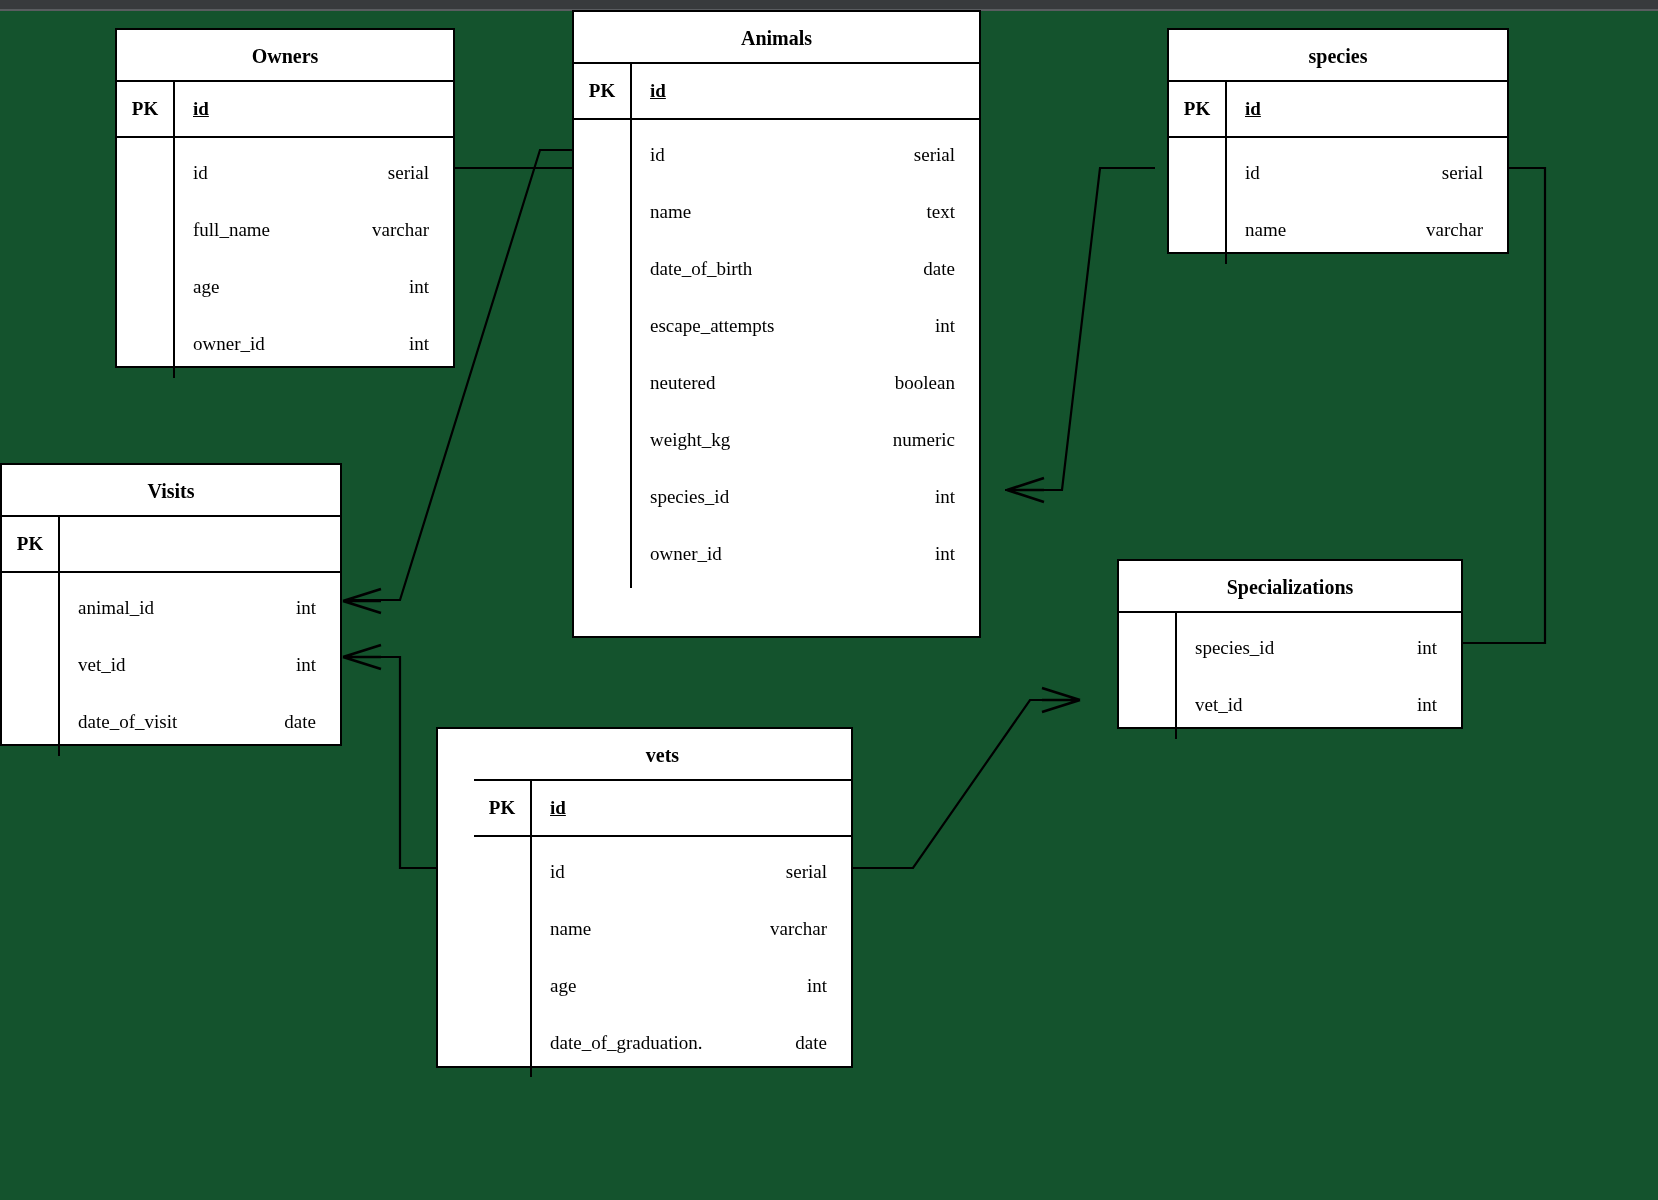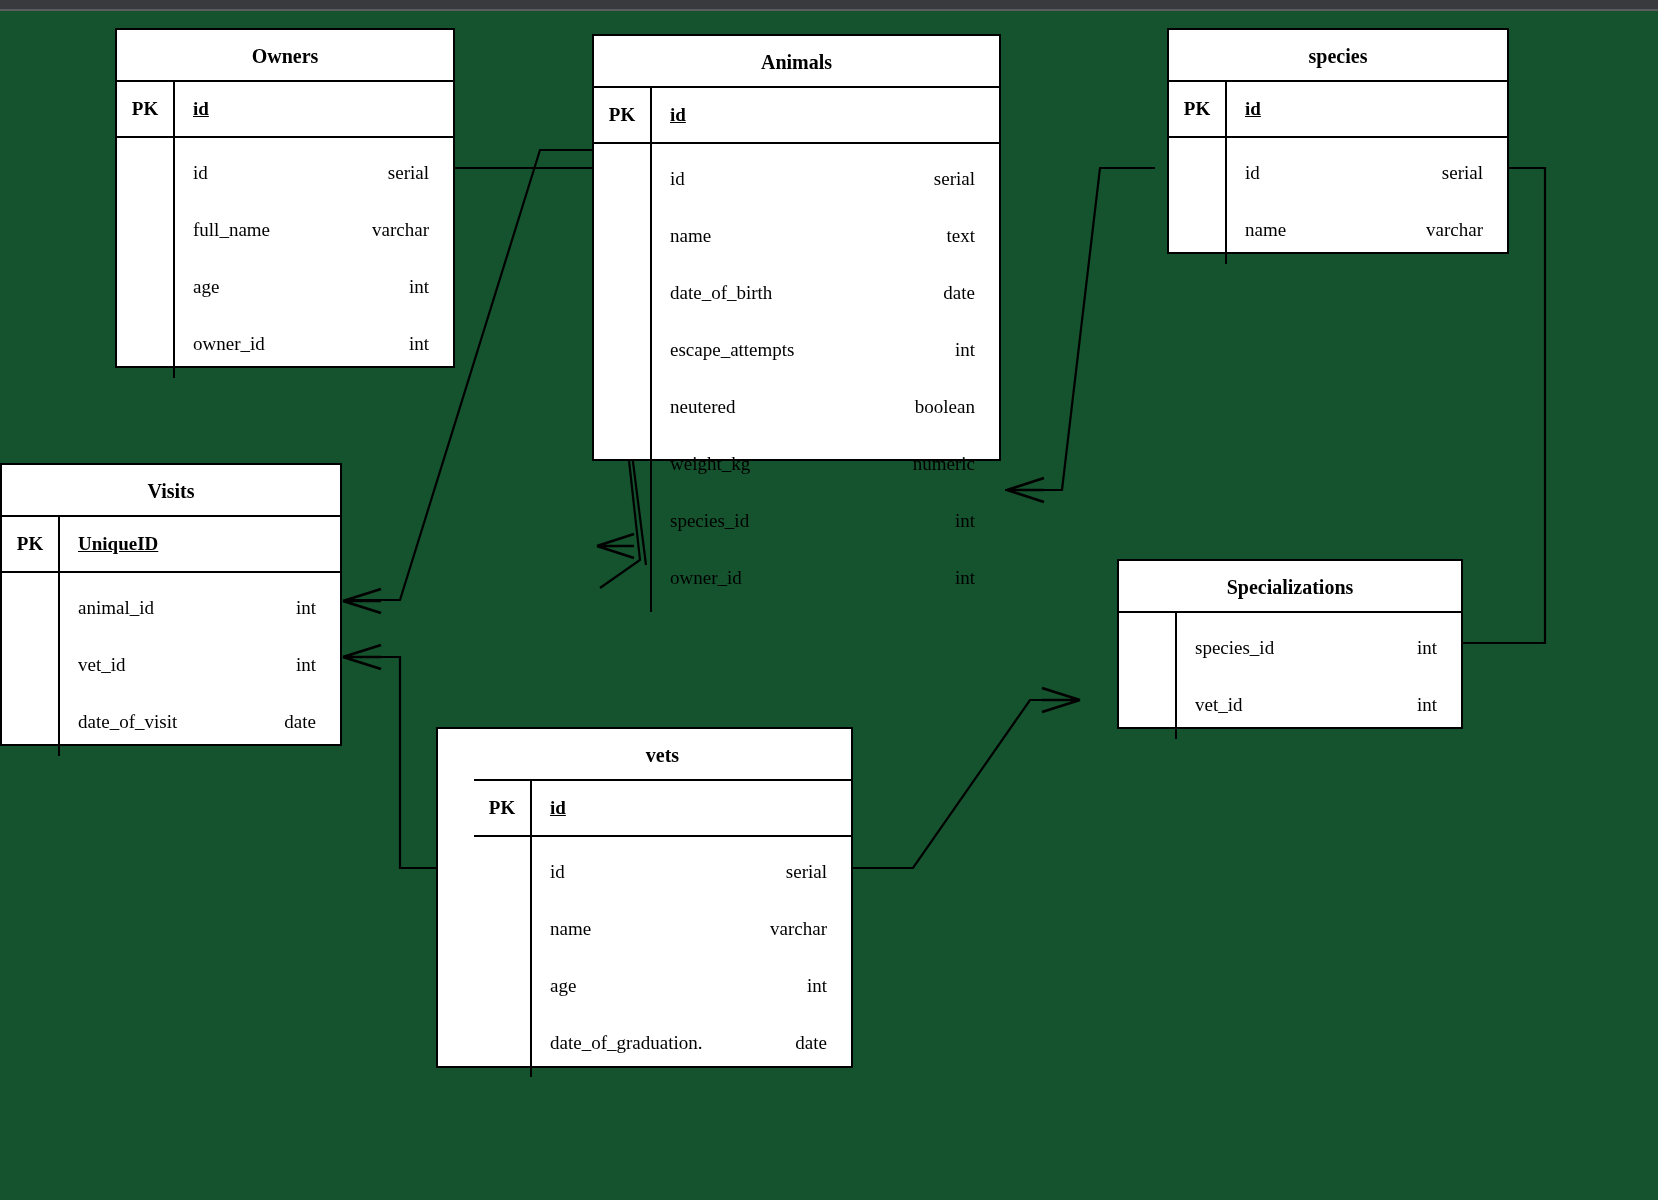--- a/index.html
+++ b/index.html
@@ -180,21 +180,21 @@
           <span class="attr-type">int</span>
         </div>
         <div class="attr-row">
           <span class="attr-name">owner_id</span>
           <span class="attr-type">int</span>
         </div>
       </div>
     </div>
   </div>
 
-  <div class="entity" id="ent-animals" style="left:592px; top:10px; width:409px; height:427px;margin-top:24px;">
+  <div class="entity" id="ent-animals" style="left:572px; top:10px; width:409px; height:628px;">
     <div class="entity-title">Animals</div>
     <div class="pk-row">
       <div class="pk-badge">PK</div>
       <div class="pk-name">id</div>
     </div>
     <div class="attrs">
       <div class="attr-gutter"></div>
       <div class="attr-list">
         <div class="attr-row">
           <span class="attr-name">id</span>
@@ -250,21 +250,20 @@
           <span class="attr-type">varchar</span>
         </div>
       </div>
     </div>
   </div>
 
   <div class="entity" id="ent-visits" style="left:0px; top:463px; width:342px; height:283px;">
     <div class="entity-title">Visits</div>
     <div class="pk-row">
       <div class="pk-badge">PK</div>
-      <div class="pk-name">UniqueID</div>
     </div>
     <div class="attrs">
       <div class="attr-gutter"></div>
       <div class="attr-list">
         <div class="attr-row">
           <span class="attr-name">animal_id</span>
           <span class="attr-type">int</span>
         </div>
         <div class="attr-row">
           <span class="attr-name">vet_id</span>

